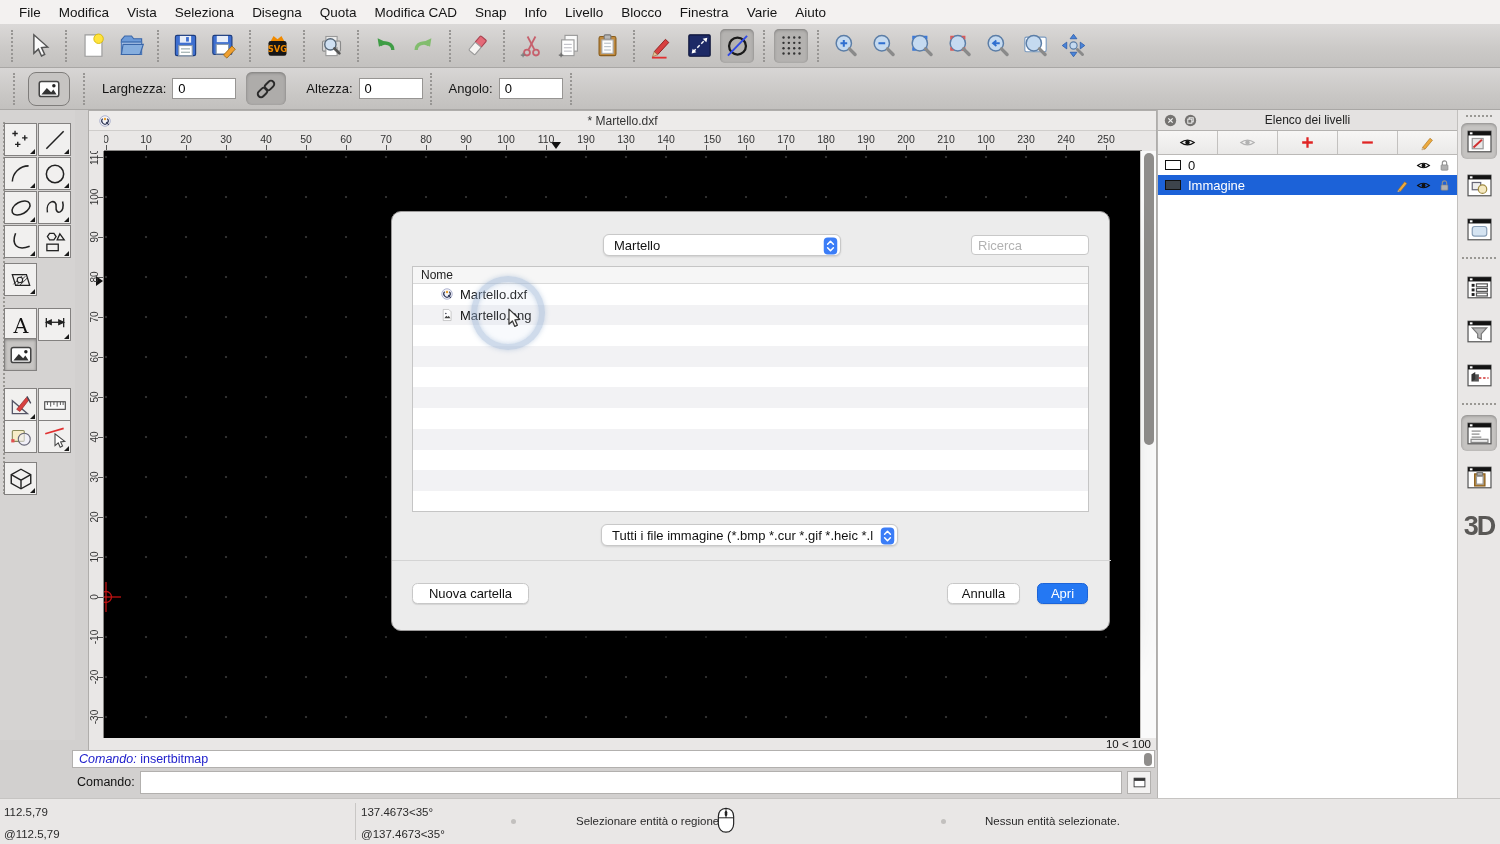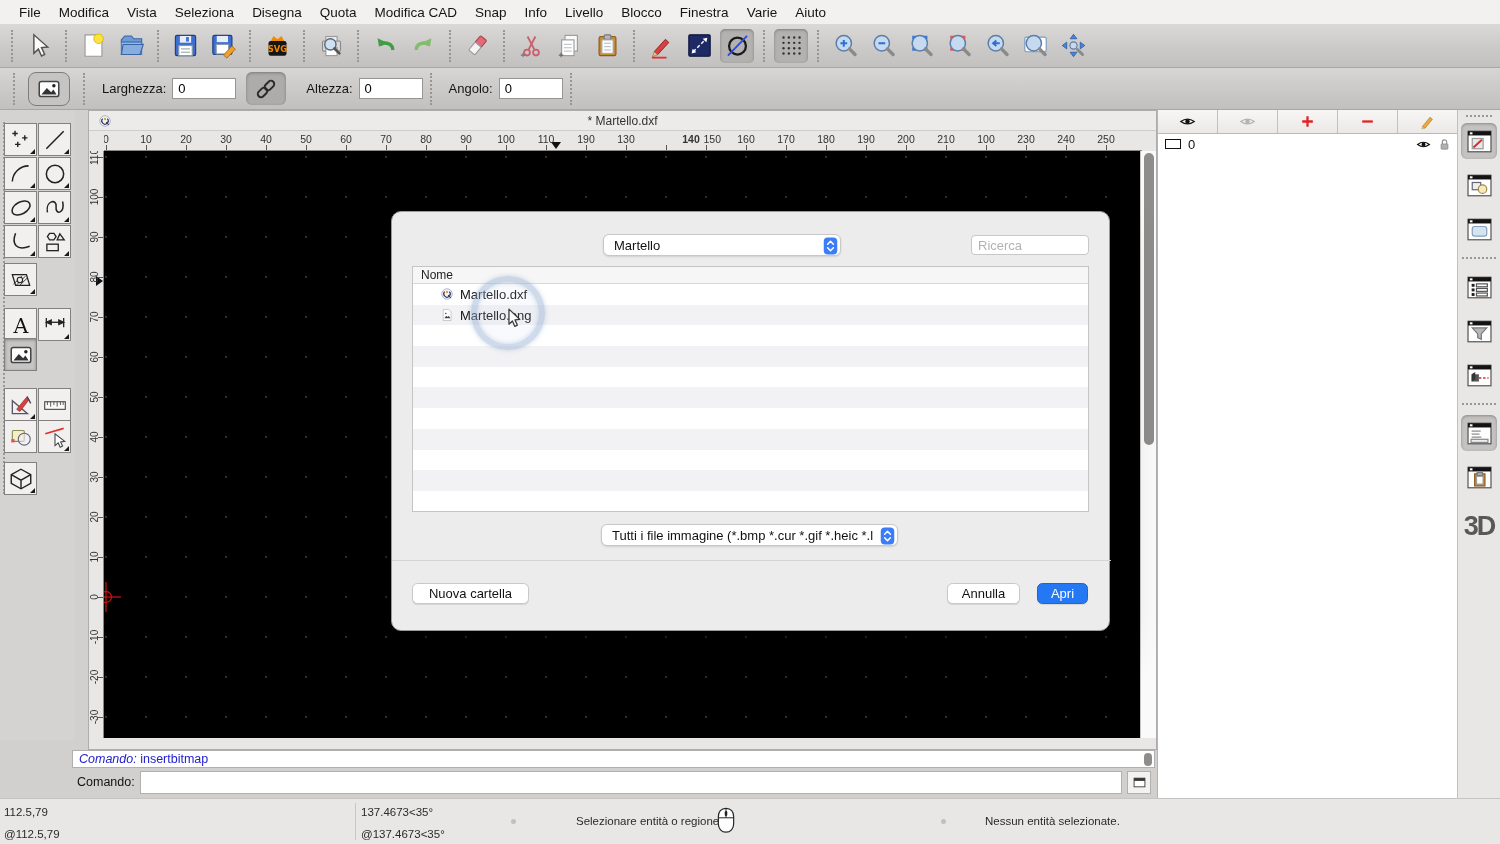--- a/index.html
+++ b/index.html
@@ -597,21 +597,21 @@
         <span class="hnum" style="left: 347px;">90</span>
         <div class="htick" style="left: 362px;"></div>
         <span class="hnum" style="left: 387px;">100</span>
         <div class="htick" style="left: 402px;"></div>
         <span class="hnum" style="left: 427px;">110</span>
         <div class="htick" style="left: 442px;"></div>
         <span class="hnum" style="left: 467px;">190</span>
         <div class="htick" style="left: 482px;"></div>
         <span class="hnum" style="left: 507px;">130</span>
         <div class="htick" style="left: 522px;"></div>
-        <span class="hnum" style="left: 572px; font-weight: bold;">140</span>
+        <span class="hnum" style="left: 547px;">140</span>
         <div class="htick" style="left: 562px;"></div>
         <span class="hnum" style="left: 587px; text-align: right;">150</span>
         <div class="htick" style="left: 602px;"></div>
         <span class="hnum" style="left: 627px;">160</span>
         <div class="htick" style="left: 642px;"></div>
         <span class="hnum" style="left: 667px;">170</span>
         <div class="htick" style="left: 682px;"></div>
         <span class="hnum" style="left: 707px;">180</span>
         <div class="htick" style="left: 722px;"></div>
         <span class="hnum" style="left: 747px;">190</span>
@@ -665,40 +665,59 @@
     <div class="canvas">
       <svg class="origin" viewBox="0 0 36 36">
         <line x1="3" y1="18" x2="33" y2="18" stroke="#c01212" stroke-width="1.3"></line>
         <line x1="18" y1="3" x2="18" y2="33" stroke="#c01212" stroke-width="1.3"></line>
         <circle cx="18" cy="18" r="5.5" fill="none" stroke="#c01212" stroke-width="1.3"></circle>
       </svg>
     </div>
     <div class="vscroll">
         <div class="thumb"></div>
       </div>
+    <div class="grid-strip">10 &lt; 100</div>
   </div>
 
   <div class="cmd-history">
     <span class="lbl">Comando:</span>
     <span>insertbitmap</span>
     <div class="cmd-scroll"></div>
   </div>
   <span class="cmd-label">Comando:</span>
   <input class="cmd-input" style="">
   <div class="cmd-btn">
     <span class="ic" style="width:15px;height:13px">
         <svg viewBox="0 0 24 24">
           <rect x="2" y="4" width="20" height="16" fill="#fff" stroke="#333" stroke-width="1.6"></rect>
           <rect x="2" y="4" width="20" height="5" fill="#333"></rect>
         </svg>
       </span>
   </div>
 </div>
 
 <div class="layers-panel">
+  <div class="lp-header">
+    <span class="ic hdr-circ" style="left:6px">
+        <svg viewBox="0 0 24 24">
+          <circle cx="12" cy="12" r="10.5" fill="#757371"></circle>
+          <path d="M8 8 l8 8 M16 8 l-8 8" stroke="#f2f2f2" stroke-width="2.2"></path>
+        </svg>
+      </span>
+    <span class="ic hdr-circ" style="left:26px">
+        <svg viewBox="0 0 24 24">
+          <circle cx="12" cy="12" r="10.5" fill="#757371"></circle>
+          <g fill="none" stroke="#f2f2f2" stroke-width="1.8">
+            <rect x="9.5" y="7" width="7.5" height="7.5"></rect>
+            <rect x="7" y="9.5" width="7.5" height="7.5" fill="#757371"></rect>
+          </g>
+        </svg>
+      </span>
+    <span>Elenco dei livelli</span>
+  </div>
   <div class="lp-toolbar">
       <div class="lt-btn">
         <span class="ic" style="width: 17px; height: 17px;">
           <svg viewBox="0 0 24 24">
             <path d="M2.5 12 Q12 5 21.5 12 Q12 19 2.5 12 z" fill="none" stroke="#111" stroke-width="1.7"></path>
             <circle cx="12" cy="12" r="3.1" fill="#111"></circle>
           </svg>
         </span>
       </div>
       <div class="lt-btn">
@@ -730,20 +749,43 @@
             <path d="M5 19 L4 22.5 l3.8-1z" fill="#e8d0a8" stroke="#9a7040" stroke-width=".5"></path>
           </svg>
         </span>
       </div>
     </div>
   <div>
       <div class="layer-row">
         <span class="swatch" style="background: rgb(255, 255, 255);"></span>
         <span>0</span>
         <span class="spacer"></span>
+        <span class="ic row-ic">
+          <svg viewBox="0 0 24 24">
+            <path d="M2.5 12 Q12 5 21.5 12 Q12 19 2.5 12 z" fill="none" stroke="#111" stroke-width="1.7"></path>
+            <circle cx="12" cy="12" r="3.1" fill="#111"></circle>
+          </svg>
+        </span>
+        <span class="ic row-ic">
+          <svg viewBox="0 0 24 24">
+            <path d="M8.5 11 v-3 a3.5 3.5 0 0 1 7 0 v3" fill="none" stroke="#909090" stroke-width="1.8"></path>
+            <rect x="6.5" y="11" width="11" height="8.5" rx="1.2" fill="#b0b0b0" stroke="#7e7e7e"></rect>
+          </svg>
+        </span>
+      </div>
+      <div class="layer-row selected">
+        <span class="swatch" style="background: rgb(61, 68, 76);"></span>
+        <span>Immagine</span>
+        <span class="spacer"></span>
+        <span class="ic row-ic">
+          <svg viewBox="0 0 24 24">
+            <path d="M5 19 L15.5 6 l3.5 2.8 L8.5 21.5z" fill="#eda93e" stroke="#a06a10" stroke-width=".8"></path>
+            <path d="M5 19 L4 22.5 l3.8-1z" fill="#e8d0a8" stroke="#9a7040" stroke-width=".5"></path>
+          </svg>
+        </span>
         <span class="ic row-ic">
           <svg viewBox="0 0 24 24">
             <path d="M2.5 12 Q12 5 21.5 12 Q12 19 2.5 12 z" fill="none" stroke="#111" stroke-width="1.7"></path>
             <circle cx="12" cy="12" r="3.1" fill="#111"></circle>
           </svg>
         </span>
         <span class="ic row-ic">
           <svg viewBox="0 0 24 24">
             <path d="M8.5 11 v-3 a3.5 3.5 0 0 1 7 0 v3" fill="none" stroke="#909090" stroke-width="1.8"></path>
             <rect x="6.5" y="11" width="11" height="8.5" rx="1.2" fill="#b0b0b0" stroke="#7e7e7e"></rect>

